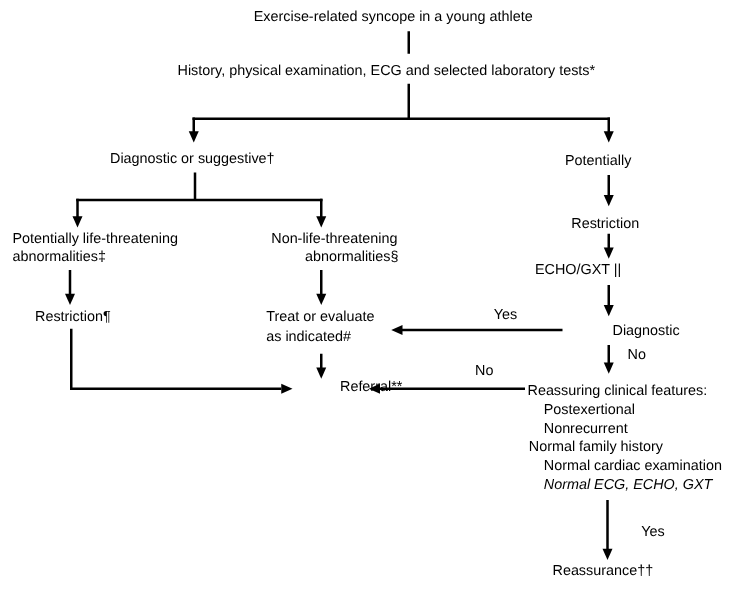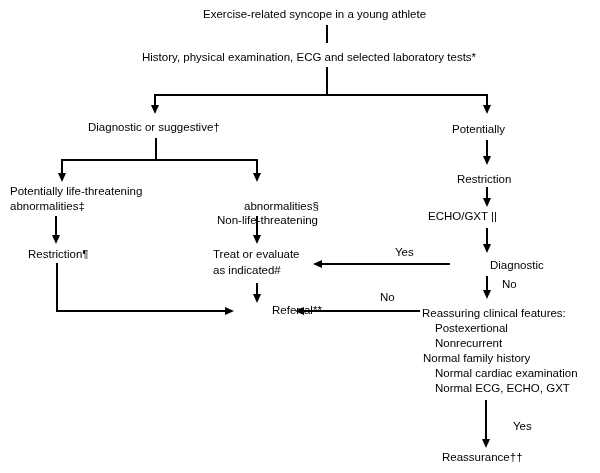--- a/index.html
+++ b/index.html
@@ -42,21 +42,21 @@
 
 <div id="canvas">
 
   <div class="node" style="left:203px; top:8px;">Exercise-related syncope in a young athlete</div>
   <div class="node" style="left:142px; top:51px;">History, physical examination, ECG and selected laboratory tests*</div>
   <div class="node" style="left:88px;  top:121px;">Diagnostic or suggestive†</div>
   <div class="node" style="left:452px; top:123px;">Potentially</div>
 
   <div class="node" style="left:10px;  top:185px;">Potentially life-threatening</div>
   <div class="node" style="left:10px;  top:200px;">abnormalities‡</div>
-  <div class="node" style="left:217px; top:185px;margin-top:29px;">Non-life-threatening</div>
+  <div class="node" style="left:217px; top:185px;">Non-life-threatening</div>
   <div class="node" style="left:211px; top:200px;margin-left:33px;">abnormalities§</div>
 
   <div class="node" style="left:457px; top:173px;">Restriction</div>
   <div class="node" style="left:428px; top:210px;">ECHO/GXT ||</div>
 
   <div class="node" style="left:28px;  top:248px;">Restriction¶</div>
   <div class="node" style="left:213px; top:248px;">Treat or evaluate</div>
   <div class="node" style="left:213px; top:264px;">as indicated#</div>
   <div class="node" style="left:455px; top:259px;margin-left:35px;">Diagnostic</div>
 
@@ -64,21 +64,21 @@
   <div class="node" style="left:502px; top:278px;">No</div>
   <div class="node" style="left:380px; top:291px;">No</div>
 
   <div class="node" style="left:235px; top:304px;margin-left:37px;">Referral**</div>
 
   <div class="node" style="left:422px; top:307px;">Reassuring clinical features:</div>
   <div class="node" style="left:435px; top:322px;">Postexertional</div>
   <div class="node" style="left:435px; top:337px;">Nonrecurrent</div>
   <div class="node" style="left:423px; top:352px;">Normal family history</div>
   <div class="node" style="left:435px; top:367px;">Normal cardiac examination</div>
-  <div class="node" style="left:435px; top:382px;">Normal ECG, ECHO, GXT</div>
+  <div class="node" style="left:435px; top:382px;font-style:italic;">Normal ECG, ECHO, GXT</div>
 
   <div class="node" style="left:513px; top:420px;">Yes</div>
   <div class="node" style="left:442px; top:451px;">Reassurance††</div>
 
   <div class="vline" style="left:326px; top:25px;  height:18px;"></div>
   <div class="vline" style="left:326px; top:67px;  height:28px;"></div>
   <div class="hline" style="left:154px; top:94px;  width:334px;"></div>
 
   <div class="vline" style="left:154px; top:94px;  height:12px;"></div>
   <div class="ah-down" style="left:151px; top:105px;"></div>

